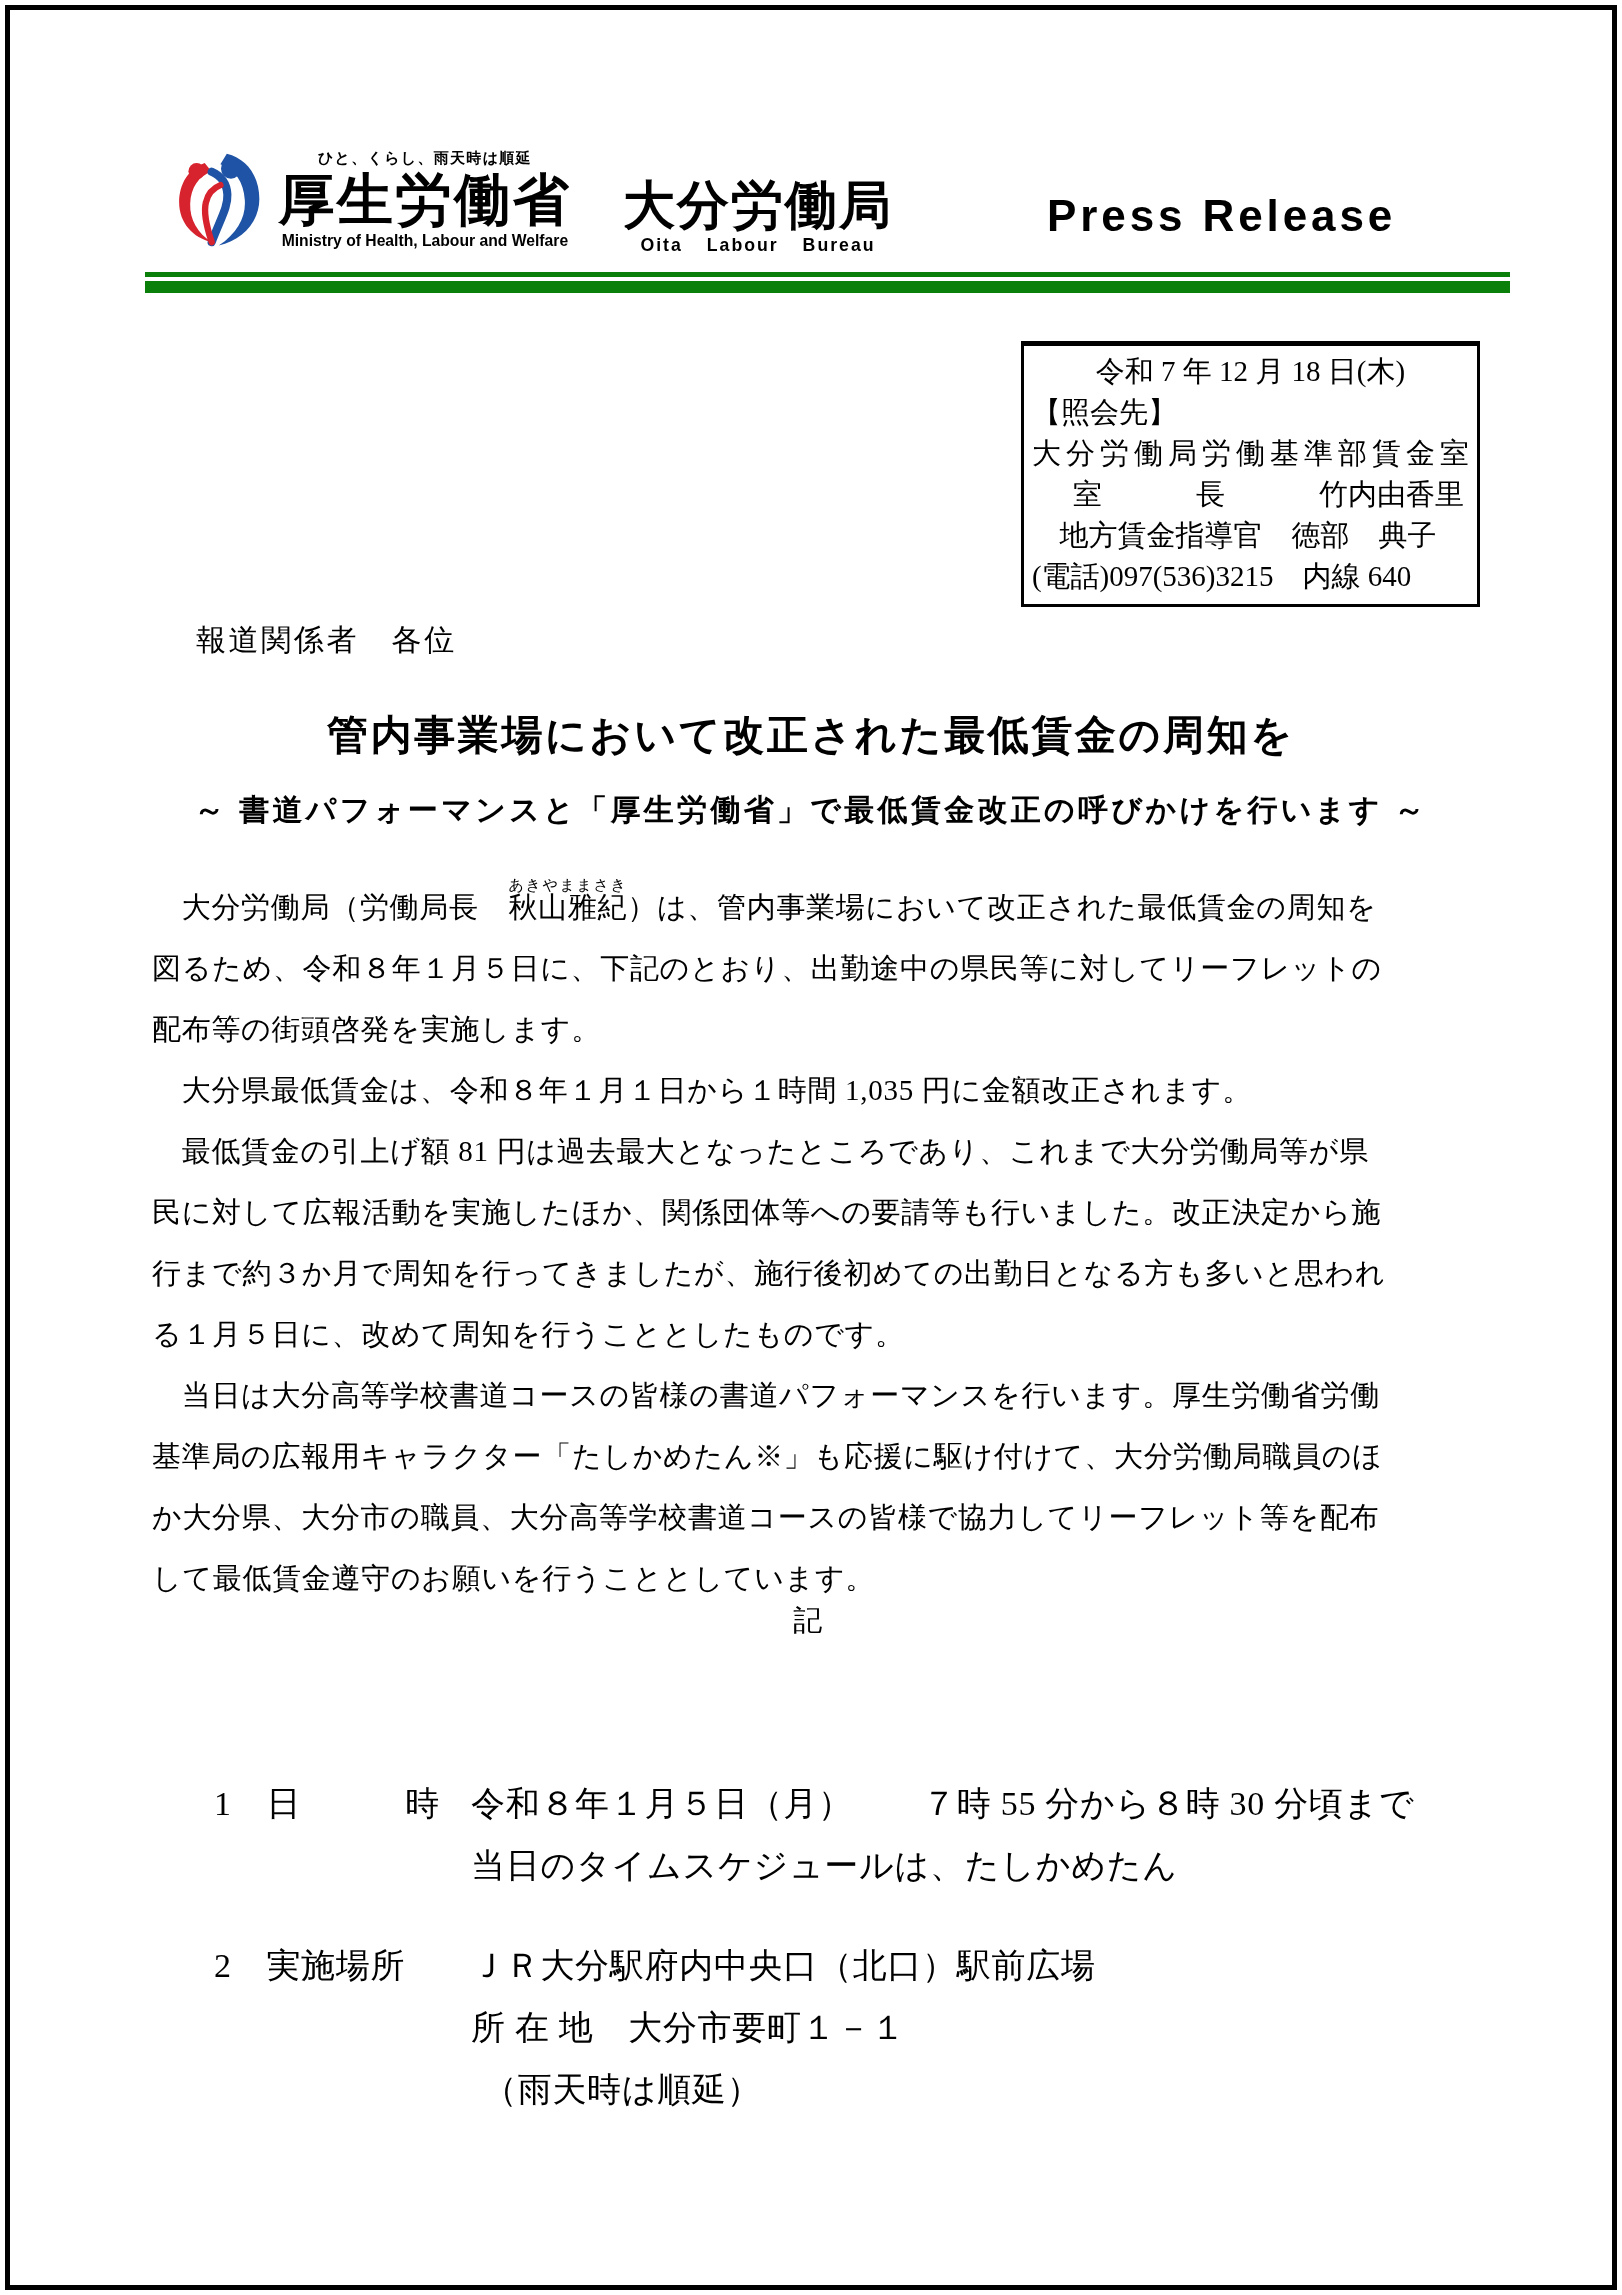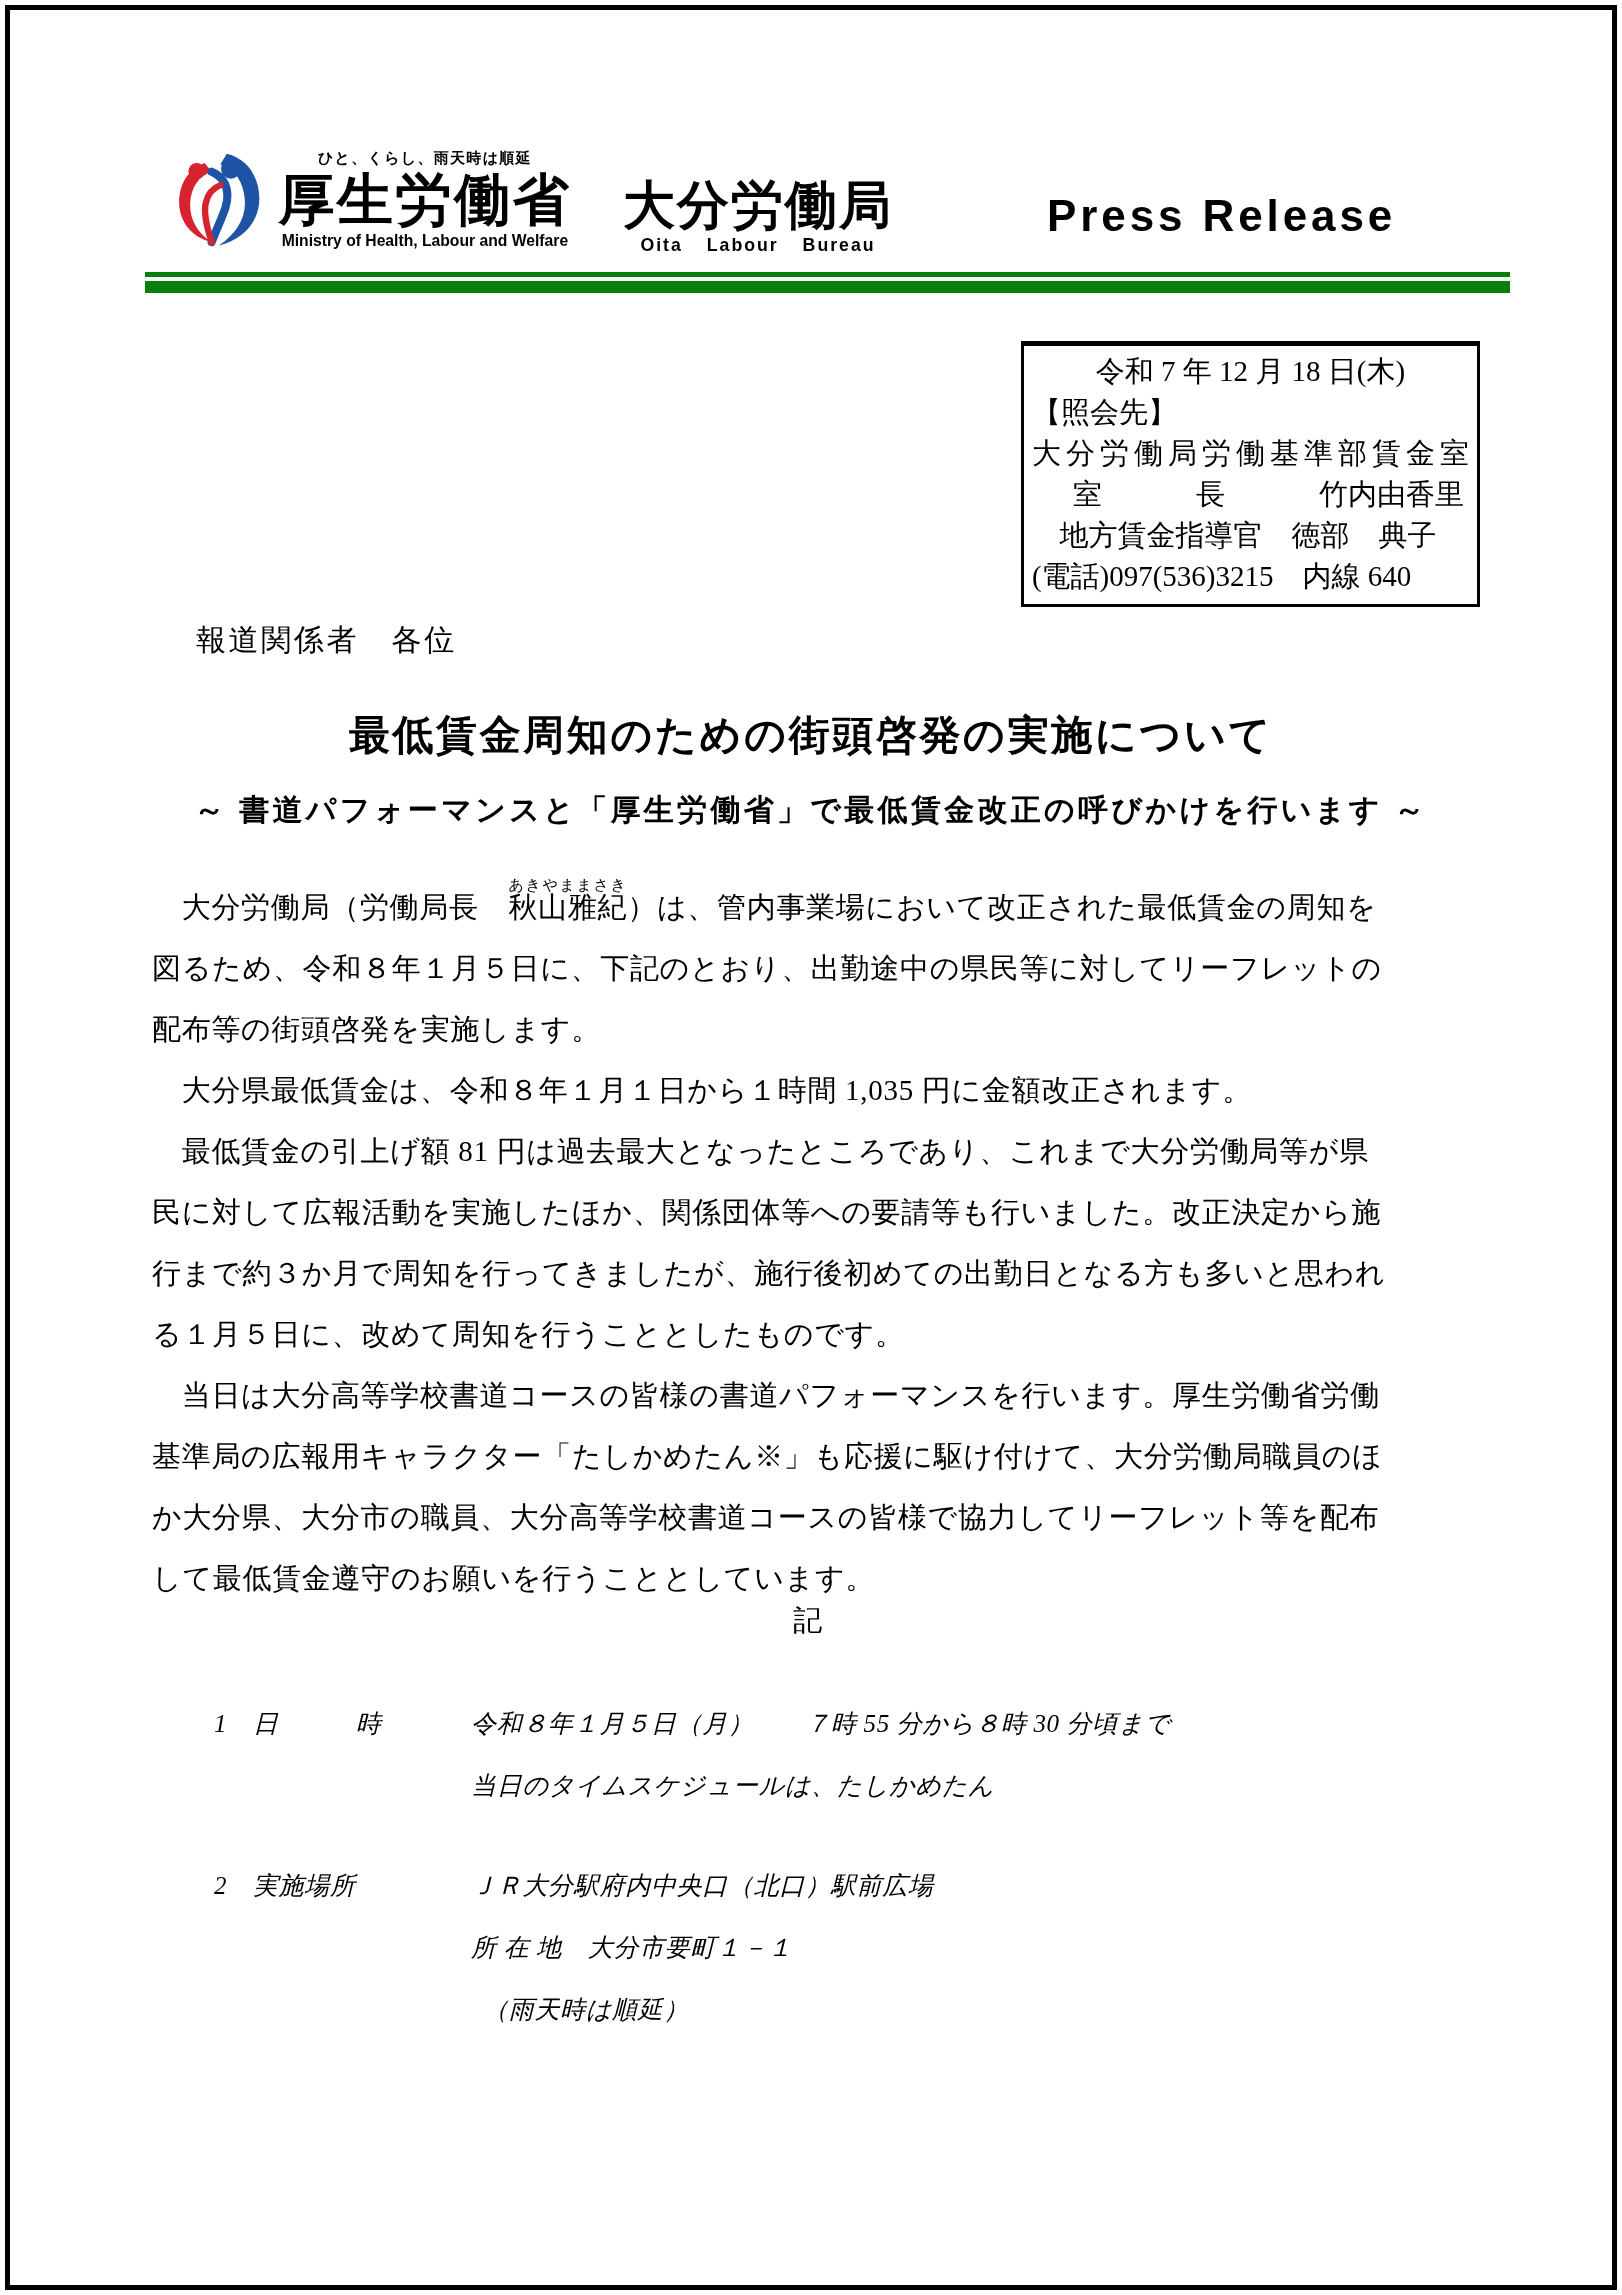--- a/index.html
+++ b/index.html
@@ -52,21 +52,21 @@
 
   
   .body-block { position:absolute; left:152px; top:877px; width:1325px; font-size:29px; letter-spacing:0.7px; }
   .body-line { height:61px; line-height:61px; white-space:nowrap; overflow:visible; }
   .body-line rt { font-size:15px; letter-spacing:1.3px; font-weight:normal; }
 
   .ki-marker { position:absolute; left:0; right:0; top:1601px; text-align:center;
                font-size:29px; letter-spacing:6.5px; }
 
   
-  .items { position:absolute; left:152px; top:1693px; width:1325px; font-size:25px; letter-spacing:0.7px;font-style:italic; }
+  .items { position:absolute; left:152px; top:1773px; width:1325px; font-size:34px; letter-spacing:0.7px; }
   .item-row { position:relative; height:62px; line-height:62px; white-space:nowrap; }
   .item-label { position:absolute; left:62px; }
   .item-content { position:absolute; left:319px; }
   .item-content.indent { left:331px; }
   .item-spacer { height:38px; }
 </style>
 </head>
 <body>
 
 <div class="page">
@@ -105,21 +105,21 @@
     <div class="cb-role1">
       <span>室</span>
       <span>長</span>
       <span>竹内由香里</span>
     </div>
     <div class="cb-role2">地方賃金指導官　徳部　典子</div>
     <div class="cb-phone">(電話)097(536)3215　内線 640</div>
   </div>
 
   <div class="addressee">報道関係者　各位</div>
-  <div class="doc-title">最低賃金周知のための街頭啓発の実施について</div>
+  <div class="doc-title">管内事業場において改正された最低賃金の周知を</div>
   <div class="doc-subtitle">～ 書道パフォーマンスと「厚生労働省」で最低賃金改正の呼びかけを行います ～</div>
 
   <div class="body-block">
     <div class="body-line">
       <span>　大分労働局（労働局長　</span><ruby><span>秋山雅紀</span><rt>あきやままさき</rt></ruby><span>）は、管内事業場において改正された最低賃金の周知を</span>
     </div>
     <div class="body-line">図るため、令和８年１月５日に、下記のとおり、出勤途中の県民等に対してリーフレットの</div>
     <div class="body-line">配布等の街頭啓発を実施します。</div>
     <div class="body-line">　大分県最低賃金は、令和８年１月１日から１時間 1,035 円に金額改正されます。</div>
     <div class="body-line">　最低賃金の引上げ額 81 円は過去最大となったところであり、これまで大分労働局等が県</div>

